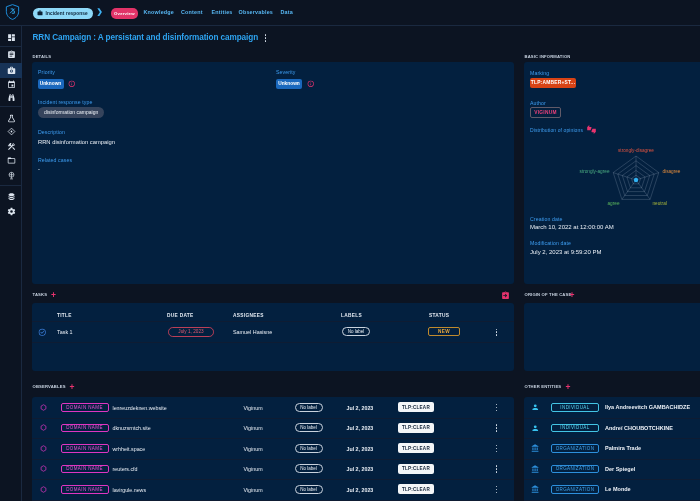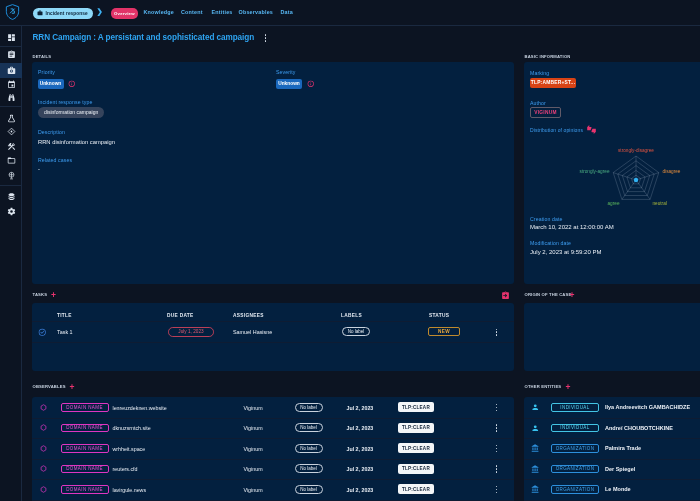--- a/index.html
+++ b/index.html
@@ -146,21 +146,21 @@
           <path fill="currentColor" d="M12,3C7.58,3 4,4.79 4,7C4,9.21 7.58,11 12,11C16.42,11 20,9.21 20,7C20,4.79 16.42,3 12,3M4,9V12C4,14.21 7.58,16 12,16C16.42,16 20,14.21 20,12V9C20,11.21 16.42,13 12,13C7.58,13 4,11.21 4,9M4,14V17C4,19.21 7.58,21 12,21C16.42,21 20,19.21 20,17V14C20,16.21 16.42,18 12,18C7.58,18 4,16.21 4,14Z"></path>
         </svg>
     </div>
     <div class="side-item" style="top:178px">
       <svg viewBox="0 0 24 24">
           <path fill="currentColor" d="M12,15.5A3.5,3.5 0 0,1 8.5,12A3.5,3.5 0 0,1 12,8.5A3.5,3.5 0 0,1 15.5,12A3.5,3.5 0 0,1 12,15.5M19.43,12.97C19.47,12.65 19.5,12.33 19.5,12C19.5,11.67 19.47,11.34 19.43,11L21.54,9.37C21.73,9.22 21.78,8.95 21.66,8.73L19.66,5.27C19.54,5.05 19.27,4.96 19.05,5.05L16.56,6.05C16.04,5.66 15.5,5.32 14.87,5.07L14.5,2.42C14.46,2.18 14.25,2 14,2H10C9.75,2 9.54,2.18 9.5,2.42L9.13,5.07C8.5,5.32 7.96,5.66 7.44,6.05L4.95,5.05C4.73,4.96 4.46,5.05 4.34,5.27L2.34,8.73C2.21,8.95 2.27,9.22 2.46,9.37L4.57,11C4.53,11.34 4.5,11.67 4.5,12C4.5,12.33 4.53,12.65 4.57,12.97L2.46,14.63C2.27,14.78 2.21,15.05 2.34,15.27L4.34,18.73C4.46,18.95 4.73,19.03 4.95,18.95L7.44,17.94C7.96,18.34 8.5,18.68 9.13,18.93L9.5,21.58C9.54,21.82 9.75,22 10,22H14C14.25,22 14.46,21.82 14.5,21.58L14.87,18.93C15.5,18.67 16.04,18.34 16.56,17.94L19.05,18.95C19.27,19.03 19.54,18.95 19.66,18.73L21.66,15.27C21.78,15.05 21.73,14.78 21.54,14.63L19.43,12.97Z"></path>
         </svg>
     </div>
   </div>
 
-  <div class="title">RRN Campaign : A persistant and sophisticated campaign</div>
+  <div class="title">RRN Campaign : A persistant and disinformation campaign</div>
   <div class="kebab" style="left:264px; top:34px">
       <i></i>
       <i></i>
       <i></i>
     </div>
 
   <div class="sec-label" style="left:32.5px; top:53.5px">DETAILS</div>
   <div class="sec-label" style="left:524.5px; top:53.5px">BASIC INFORMATION</div>
 
   <div class="panel" style="left:32px; top:62px; width:482px; height:222px">

